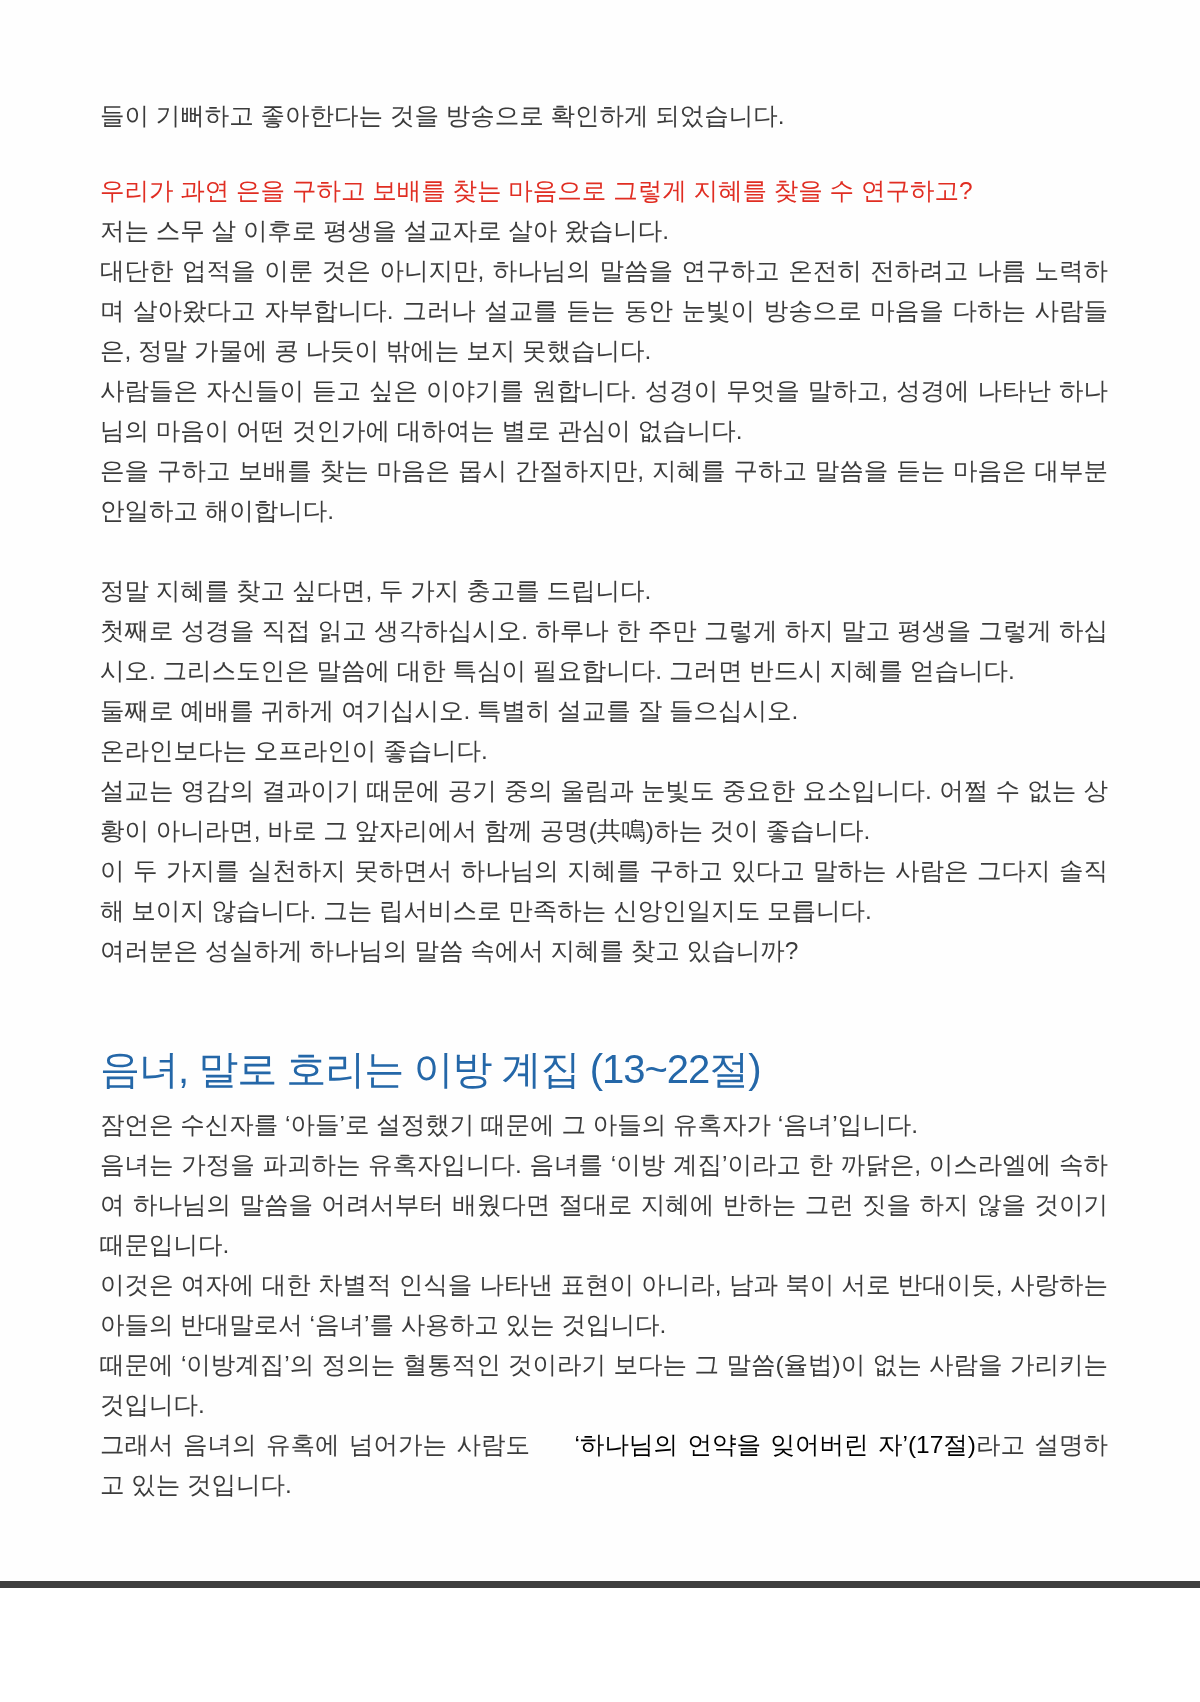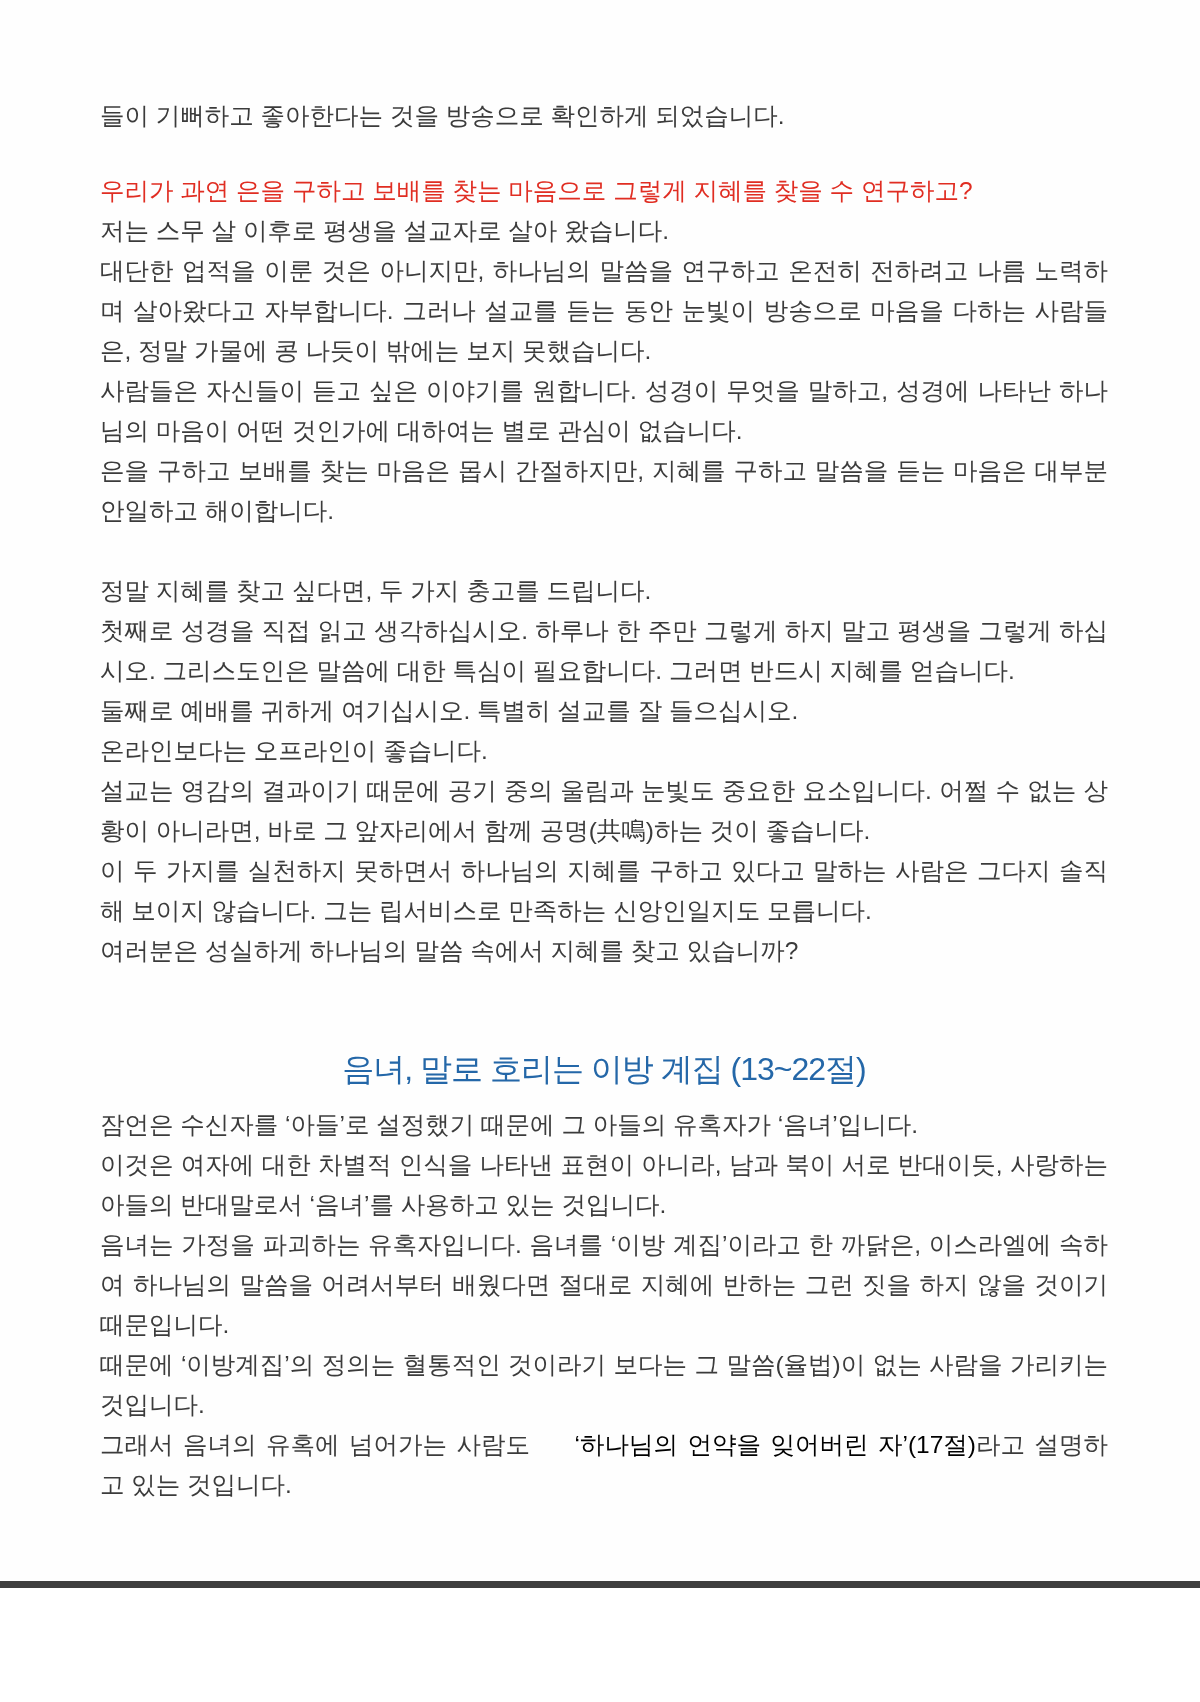--- a/index.html
+++ b/index.html
@@ -31,25 +31,25 @@
     color: #e02d22;
   }
   .red-inline {
     color: #000000;
     margin-left: 35px;
   }
   h1.section-heading {
     margin-top: 72px;
     margin-bottom: 10px;
     color: #2467a8;
-    font-size: 32px;
+    font-size: 40px;
     font-weight: 500;
     line-height: 52px;
     letter-spacing: -1px;
-    text-align: center;
+    text-align: left;
     word-break: keep-all;
   }
   .footer {
     position: absolute;
     top: 1608px;
     right: 110px;
     color: #b91c1c;
     font-size: 30px;
     line-height: 40px;
   }
@@ -86,22 +86,22 @@
     <p>첫째로 성경을 직접 읽고 생각하십시오. 하루나 한 주만 그렇게 하지 말고 평생을 그렇게 하십시오. 그리스도인은 말씀에 대한 특심이 필요합니다. 그러면 반드시 지혜를 얻습니다.</p>
     <p>둘째로 예배를 귀하게 여기십시오. 특별히 설교를 잘 들으십시오.</p>
     <p>온라인보다는 오프라인이 좋습니다.</p>
     <p>설교는 영감의 결과이기 때문에 공기 중의 울림과 눈빛도 중요한 요소입니다. 어쩔 수 없는 상황이 아니라면, 바로 그 앞자리에서 함께 공명(共鳴)하는 것이 좋습니다.</p>
     <p>이 두 가지를 실천하지 못하면서 하나님의 지혜를 구하고 있다고 말하는 사람은 그다지 솔직해 보이지 않습니다. 그는 립서비스로 만족하는 신앙인일지도 모릅니다.</p>
     <p>여러분은 성실하게 하나님의 말씀 속에서 지혜를 찾고 있습니까?</p>
 
     <h1 class="section-heading">음녀, 말로 호리는 이방 계집 (13~22절)</h1>
 
     <p>잠언은 수신자를 ‘아들’로 설정했기 때문에 그 아들의 유혹자가 ‘음녀’입니다.</p>
+    <p>음녀는 가정을 파괴하는 유혹자입니다. 음녀를 ‘이방 계집’이라고 한 까닭은, 이스라엘에 속하여 하나님의 말씀을 어려서부터 배웠다면 절대로 지혜에 반하는 그런 짓을 하지 않을 것이기 때문입니다.</p>
     <p>이것은 여자에 대한 차별적 인식을 나타낸 표현이 아니라, 남과 북이 서로 반대이듯, 사랑하는 아들의 반대말로서 ‘음녀’를 사용하고 있는 것입니다.</p>
-    <p>음녀는 가정을 파괴하는 유혹자입니다. 음녀를 ‘이방 계집’이라고 한 까닭은, 이스라엘에 속하여 하나님의 말씀을 어려서부터 배웠다면 절대로 지혜에 반하는 그런 짓을 하지 않을 것이기 때문입니다.</p>
     <p>때문에 ‘이방계집’의 정의는 혈통적인 것이라기 보다는 그 말씀(율법)이 없는 사람을 가리키는 것입니다.</p>
 
     <p>
       <span>그래서 음녀의 유혹에 넘어가는 사람도 </span><span class="red-inline">‘하나님의 언약을 잊어버린 자’(17절)</span><span>라고 설명하고 있는 것입니다.</span>
     </p>
 
   </div>
 
   <div class="footer">Page 6</div>
 

